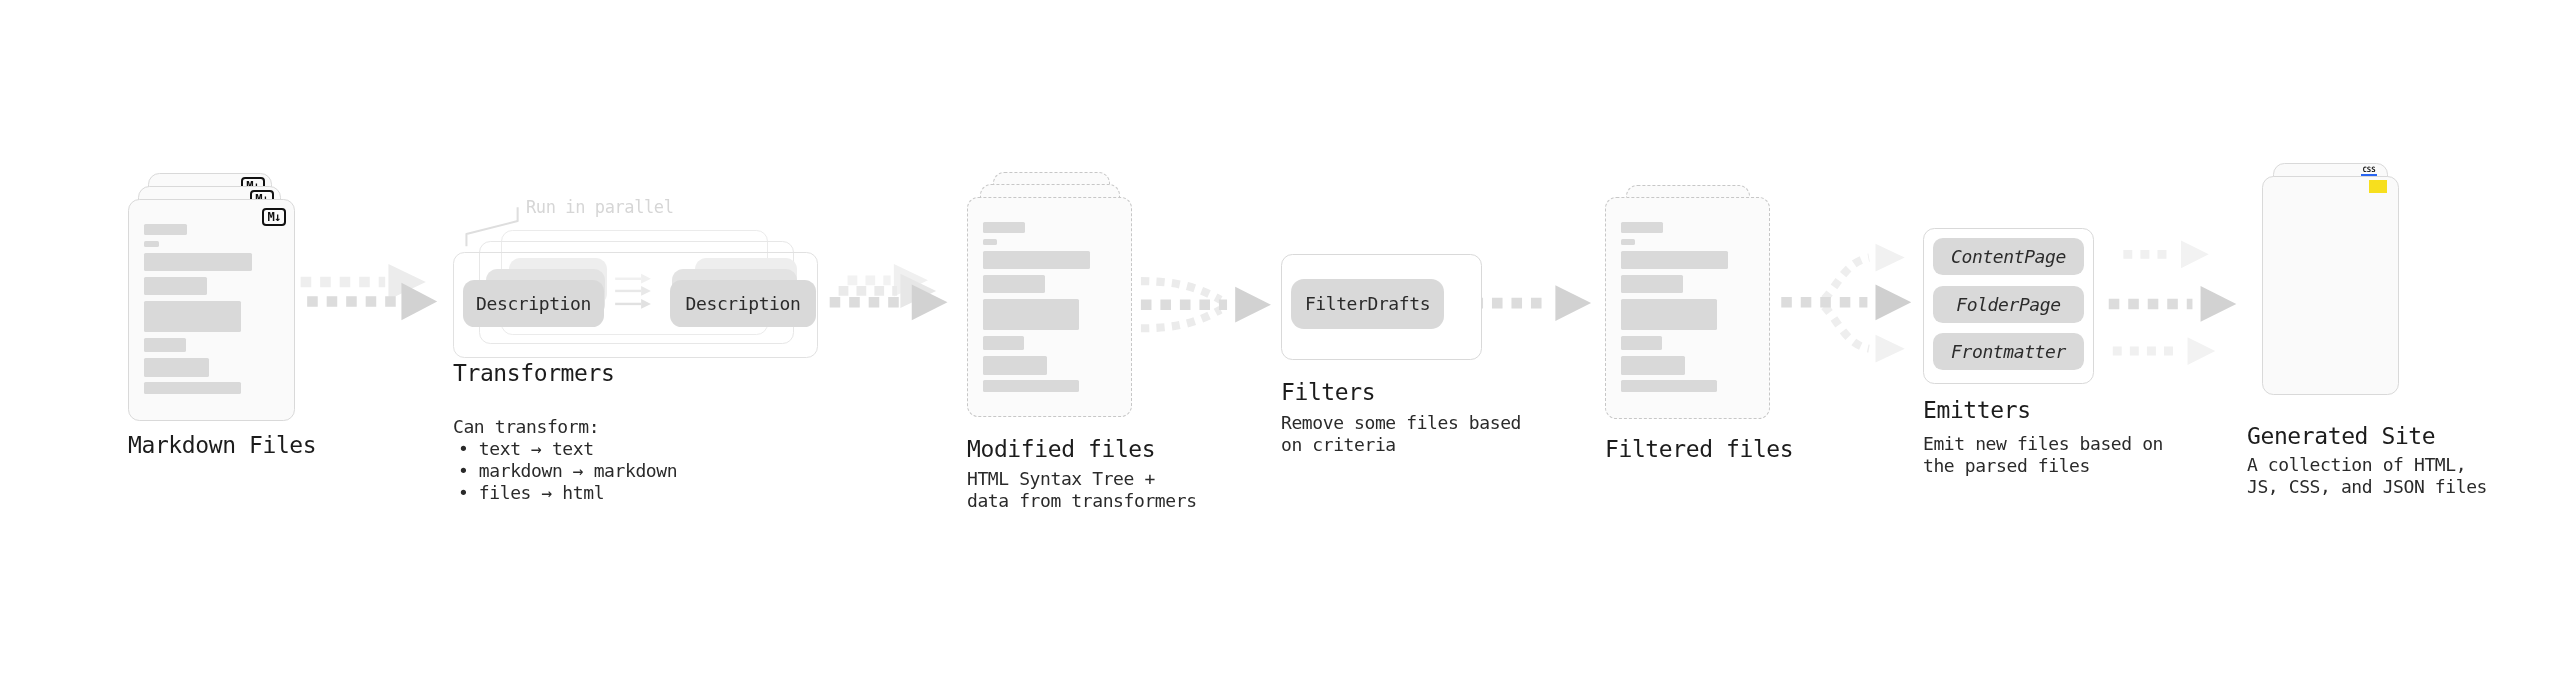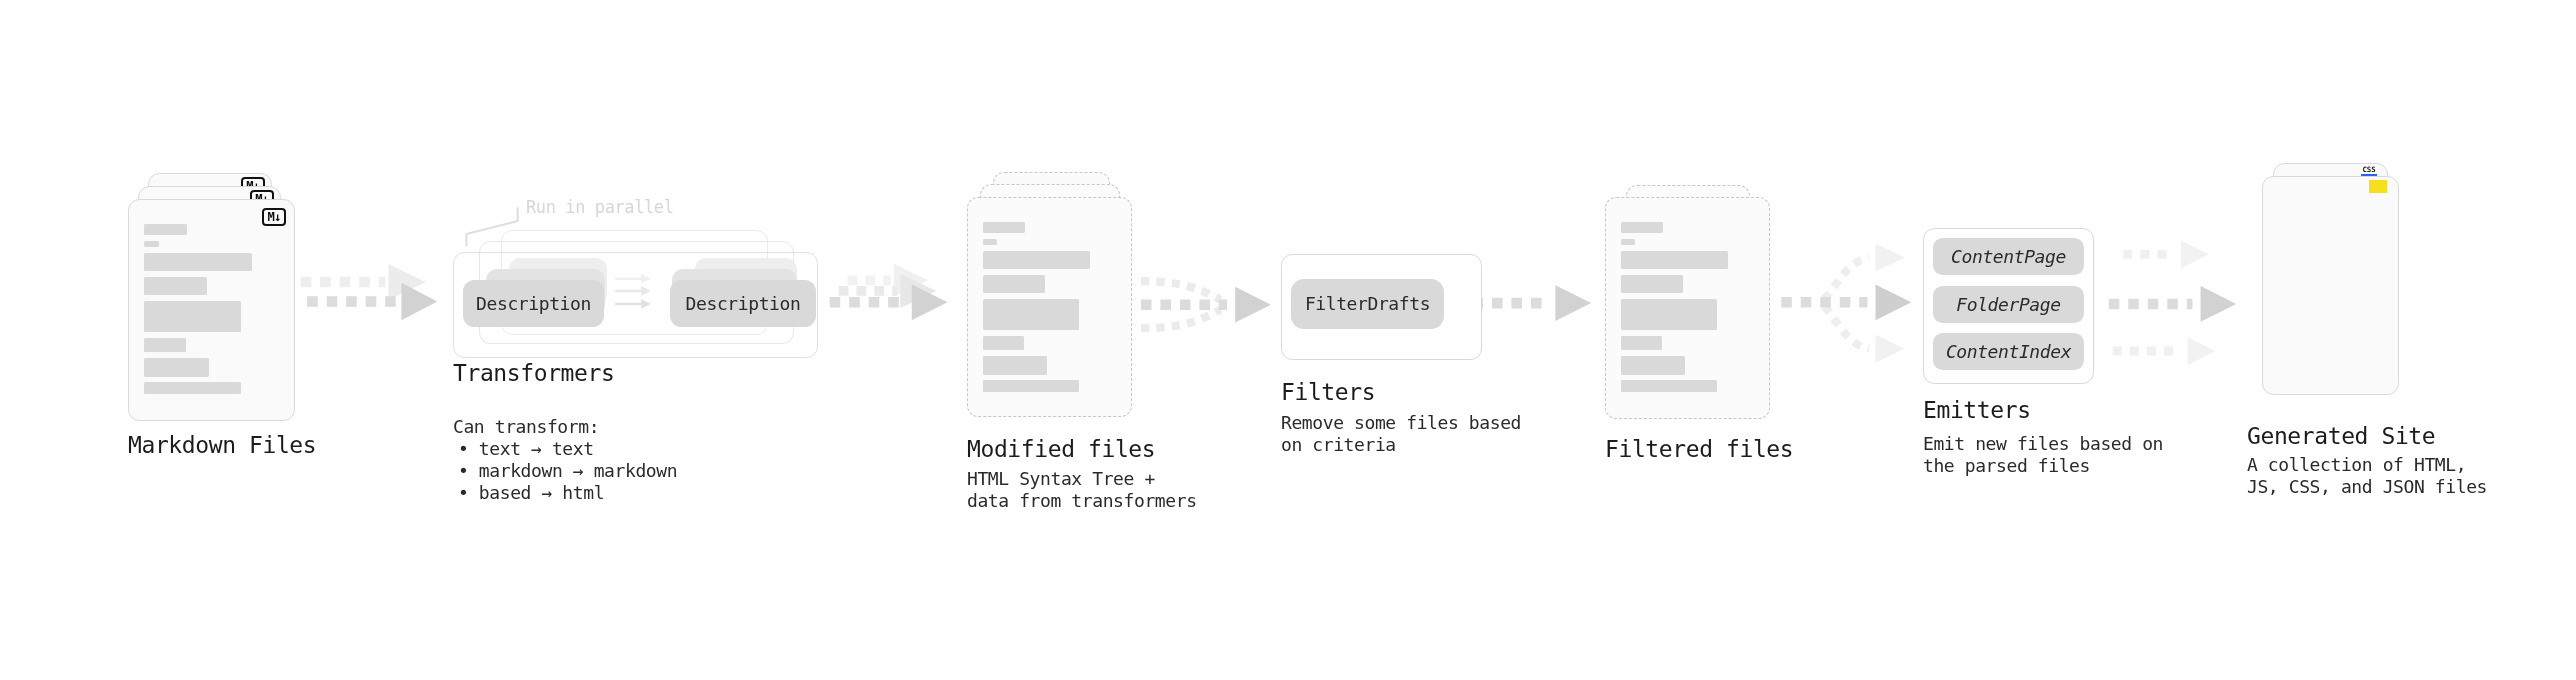--- a/index.html
+++ b/index.html
@@ -147,21 +147,21 @@
 
   <div class="pill ghost2 z3" style="left:695px;top:258px;width:102px;height:47px"></div>
   <div class="pill ghost1 z3" style="left:672px;top:269px;width:125px;height:47px"></div>
   <div class="pill z4" style="left:670px;top:280px;width:146px;height:47px">Description</div>
 
   <div class="stage-label" style="left:453px;top:360px">Transformers</div>
   <div class="stage-desc" style="left:453px;top:416px">Can transform:</div>
   <div class="bullets" style="left:458px;top:438px">
     <div>• text → text</div>
     <div>• markdown → markdown</div>
-    <div>• based → html</div>
+    <div>• files → html</div>
   </div>
 
   <div class="doc dashed z2" style="left:993px;top:172px;width:117px;height:219px"></div>
   <div class="doc dashed z3" style="left:980px;top:184px;width:140px;height:219px"></div>
   <div class="doc dashed z4" style="left:967px;top:197px;width:165px;height:220px">
     <div class="doc-bars">
         <div class="bar" style="width: 32%; height: 10.6px;"></div>
         <div class="bar" style="width: 11%; height: 6.5px;"></div>
         <div class="bar" style="width: 80%; height: 18px;"></div>
         <div class="bar" style="width: 47%; height: 18.7px;"></div>
@@ -194,21 +194,21 @@
         <div class="bar" style="width: 48%; height: 18.7px;"></div>
         <div class="bar" style="width: 72%; height: 12.2px;"></div>
       </div>
   </div>
   <div class="stage-label" style="left:1605px;top:436px">Filtered files</div>
 
   <div class="panel z3" style="left:1923px;top:228px;width:171px;height:156px">
     <div class="panel-col">
       <div class="pill">ContentPage</div>
       <div class="pill">FolderPage</div>
-      <div class="pill">ContentIndex</div>
+      <div class="pill">Frontmatter</div>
     </div>
   </div>
   <div class="stage-label" style="left:1923px;top:397px">Emitters</div>
   <div class="stage-desc" style="left:1923px;top:433px">Emit new files based on
 the parsed files</div>
 
   <div class="doc z2" style="left:2273px;top:163px;width:115px;height:219px">
     <div class="css-badge">
       <div class="css-word">CSS</div>
       <div class="css-bar"></div>

